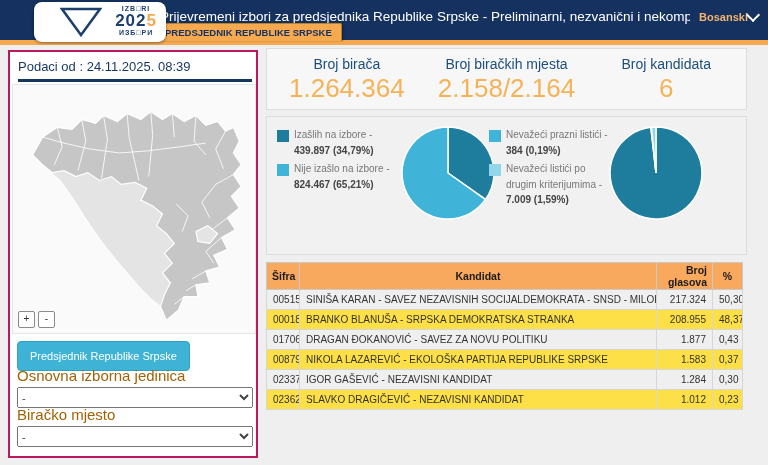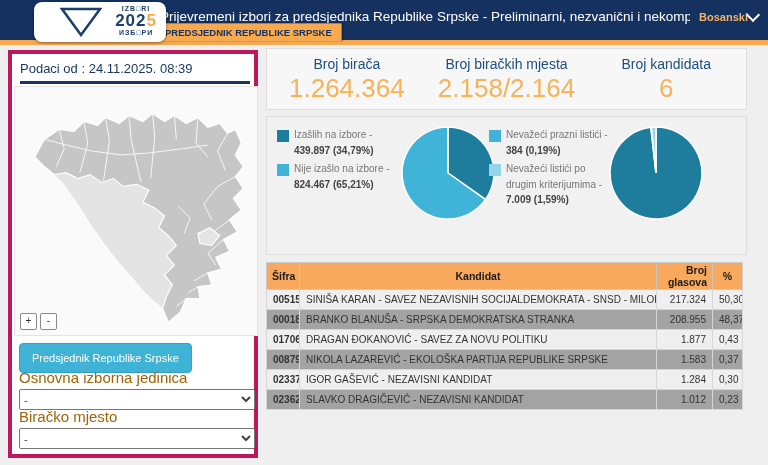--- a/index.html
+++ b/index.html
@@ -21,21 +21,21 @@
   .lang{position:absolute;right:10px;top:11px;z-index:3;display:flex;align-items:center;gap:0;cursor:pointer;}
   .lang-label{color:#f2b36b;font-size:11px;font-weight:bold;}
   .chevron{width:8px;height:8px;border-right:2px solid #fff;border-bottom:2px solid #fff;
         transform:rotate(45deg);margin-top:-4px;}
   .race-tab{position:absolute;left:155px;top:23px;height:17px;background:#f6a94f;color:#14315f;
         font-size:9.5px;font-weight:bold;line-height:17px;padding:0 9px;z-index:3;
         border:1px solid #b3812f;border-bottom:none;border-radius:2px 2px 0 0;box-shadow:1px 0 2px rgba(0,0,0,.35);}
 
   
   .sidebar{position:absolute;left:8px;top:50px;width:250px;height:408px;background:#fff;
-        border:4px solid #be185d;box-sizing:border-box;}
+        border:2px solid #be185d;box-sizing:border-box;}
   .data-as-of{position:absolute;left:8px;right:4px;top:7px;color:#16355f;font-size:13px;
         padding-bottom:5px;border-bottom:3px solid #16355f;}
   .map-box{position:absolute;left:2px;top:32px;width:244px;height:250px;background:#fafafa;
         border:1px solid #e4e4e4;box-sizing:border-box;}
   .map-box svg{display:block;}
   .zoom-btns{position:absolute;left:5px;bottom:5px;display:flex;gap:3px;}
   .zoom-btn{width:15px;height:15px;background:#fff;border:1px solid #8a8a8a;font-size:10px;
         line-height:13px;text-align:center;color:#333;cursor:pointer;border-radius:2px;}
   .race-btn{position:absolute;left:7px;top:289px;background:#3eb3d6;border:1px solid #2fa3c6;
         color:#fff;font-size:11px;padding:8px 12px;border-radius:4px;cursor:pointer;}
@@ -62,27 +62,27 @@
   .legend-2{left:222px;width:120px;}
   .legend-item{position:relative;padding-left:17px;margin-bottom:3px;line-height:1.55;}
   .legend-swatch{position:absolute;left:0;top:3px;width:12px;height:12px;}
   .legend-item b{color:#444;}
   .pie{position:absolute;top:8px;width:96px;height:96px;}
   .pie-1{left:133px;}
   .pie-2{left:341px;}
 
   
   .results{position:absolute;left:266px;top:262px;width:476px;border-collapse:collapse;
-        background:#a3a3a3;font-size:10px;color:#333;table-layout:fixed;}
+        background:#fde047;font-size:10px;color:#333;table-layout:fixed;}
   .results th{background:#f9a95e;color:#1b1b1b;font-size:10.5px;font-weight:bold;height:21px;
         border:1px solid #c9c9c9;padding:1px 5px;}
   .results td{height:17px;border:1px solid #d6d6d6;padding:1px 6px;overflow:hidden;white-space:nowrap;}
   .results tbody tr:nth-child(odd) td{background:#efefef;}
   .results th.h-glasova{text-align:right;}
-  .results td.c-code{text-align:center;font-weight:bold;}
+  .results td.c-code{text-align:center;}
   .results td.c-num,.results td.c-pct{text-align:right;}
 </style>
 </head>
 <body>
 
 <div class="canvas">
 
   <div class="header"></div>
   <div class="orange-strip"></div>
 

